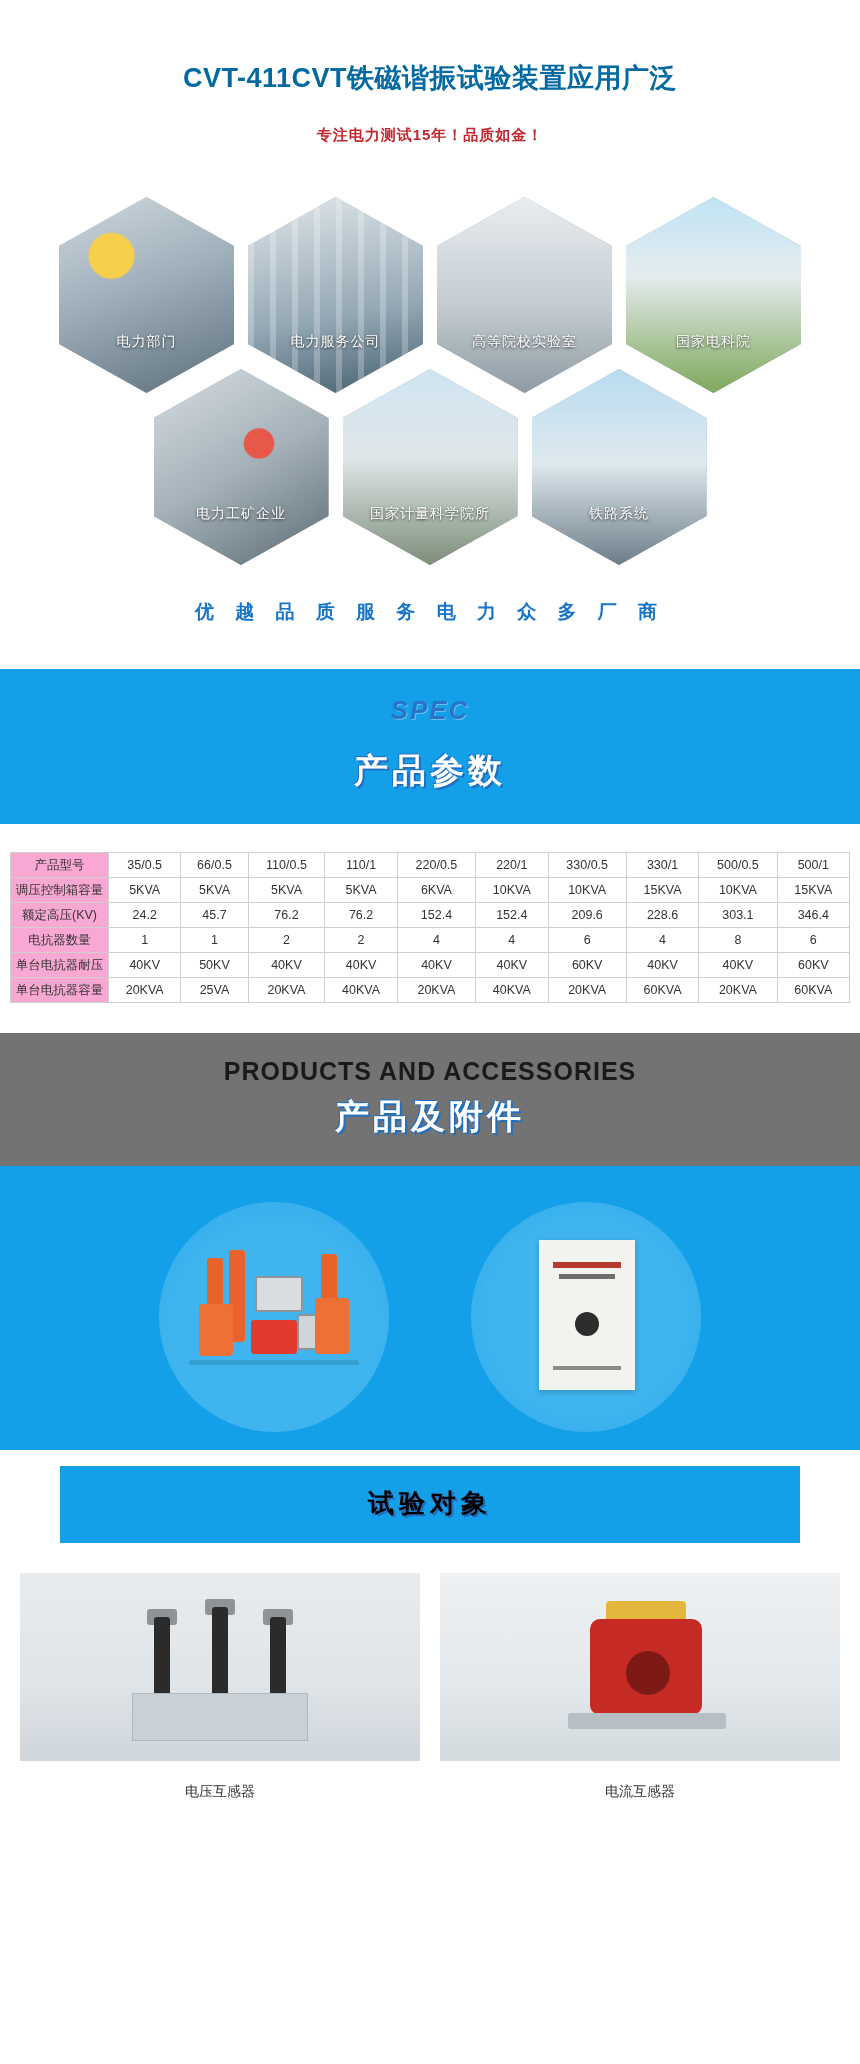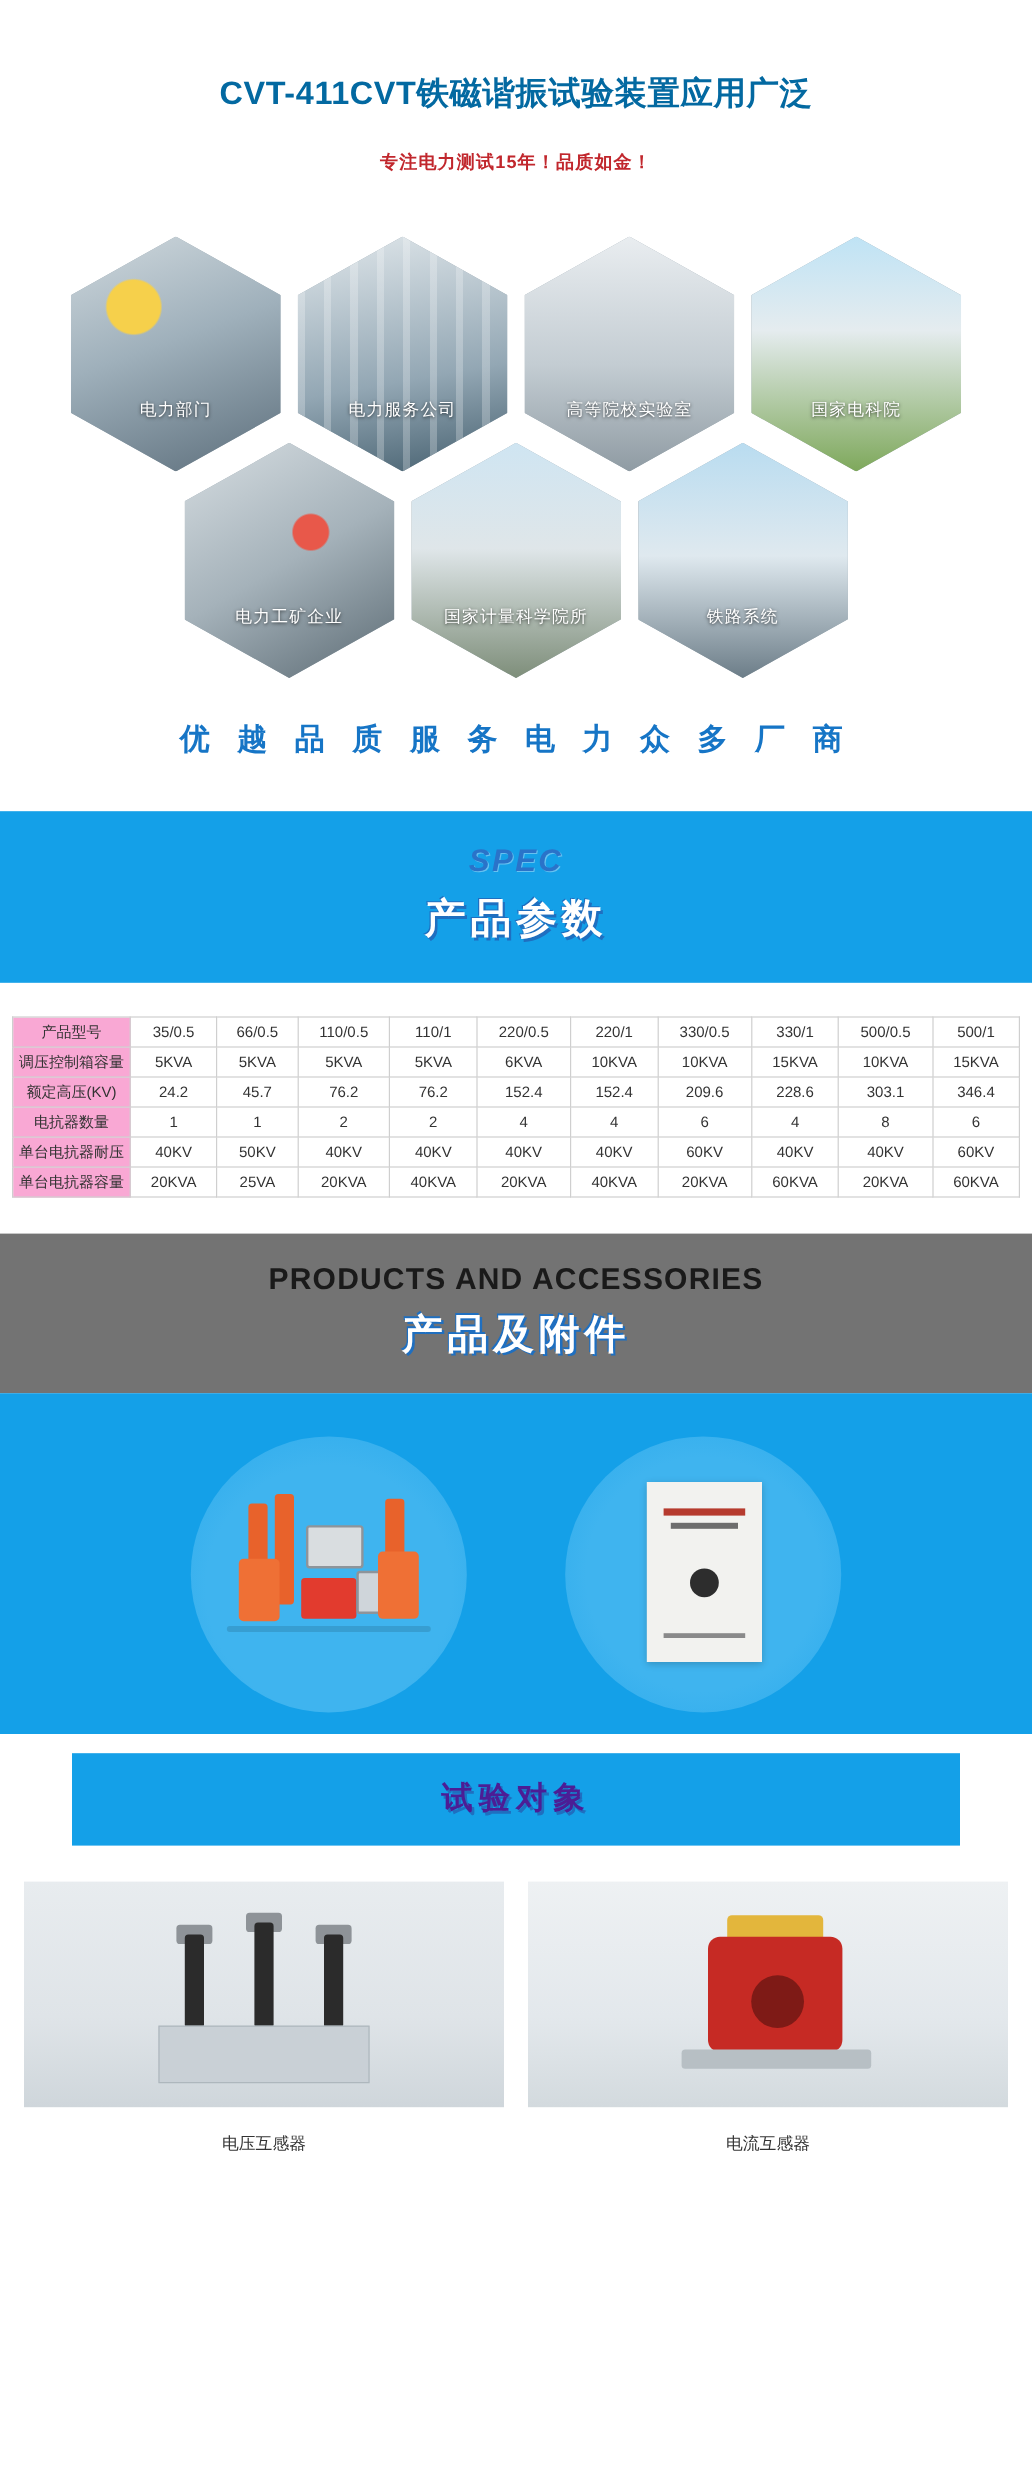--- a/index.html
+++ b/index.html
@@ -69,21 +69,21 @@
       radial-gradient(circle at 60% 38%, #e8584a 0 9%, transparent 10%),
       linear-gradient(150deg,#d6dde1 0%,#a5b2ba 50%,#5c6b74 100%); }
   .ph-institute { background:
       linear-gradient(180deg,#cfe5f2 0%,#dfe6e9 45%,#7e8e7a 100%); }
   .ph-train   { background:
       linear-gradient(180deg,#b9dcf0 0%,#dfe9ef 48%,#6c7d88 100%); }
 
   .hex-slogan {
     margin-top: 34px;
     text-align: center;
-    font-size: 25px;
+    font-size: 19px;
     font-weight: bold;
     color: #1675c6;
     letter-spacing: 8px;
     padding-bottom: 34px;
   }
 
   
   .band-spec {
     background: #14a0e8;
     padding: 26px 0 30px;
@@ -91,21 +91,21 @@
   }
   .band-en {
     font-size: 26px;
     font-weight: bold;
     color: #2a73c9;
     letter-spacing: 2px;
     font-style: italic;
     text-shadow: 1px 1px 0 rgba(255,255,255,.35);
   }
   .band-cn {
-    margin-top: 10px;
+    margin-top: 22px;
     font-size: 34px;
     font-weight: bold;
     color: #ffffff;
     letter-spacing: 4px;
     text-shadow: 2px 2px 0 #1f6fc0, -1px -1px 0 #1f6fc0;
   }
 
   
   .table-wrap { padding: 28px 10px 30px; }
   table.spec {
@@ -196,21 +196,21 @@
   .band-test-wrap { padding: 16px 0 24px; display: flex; justify-content: center; }
   .band-test {
     width: 740px;
     background: #14a0e8;
     text-align: center;
     padding: 20px 0 22px;
   }
   .band-test .t {
     font-size: 26px;
     font-weight: bold;
-    color: #4c1d95;
+    color: #000000;
     letter-spacing: 5px;
     text-shadow: 2px 2px 0 #1f6fc0;
   }
 
   
   .test-grid {
     display: flex;
     justify-content: center;
     gap: 20px;
     padding: 6px 0 0;

